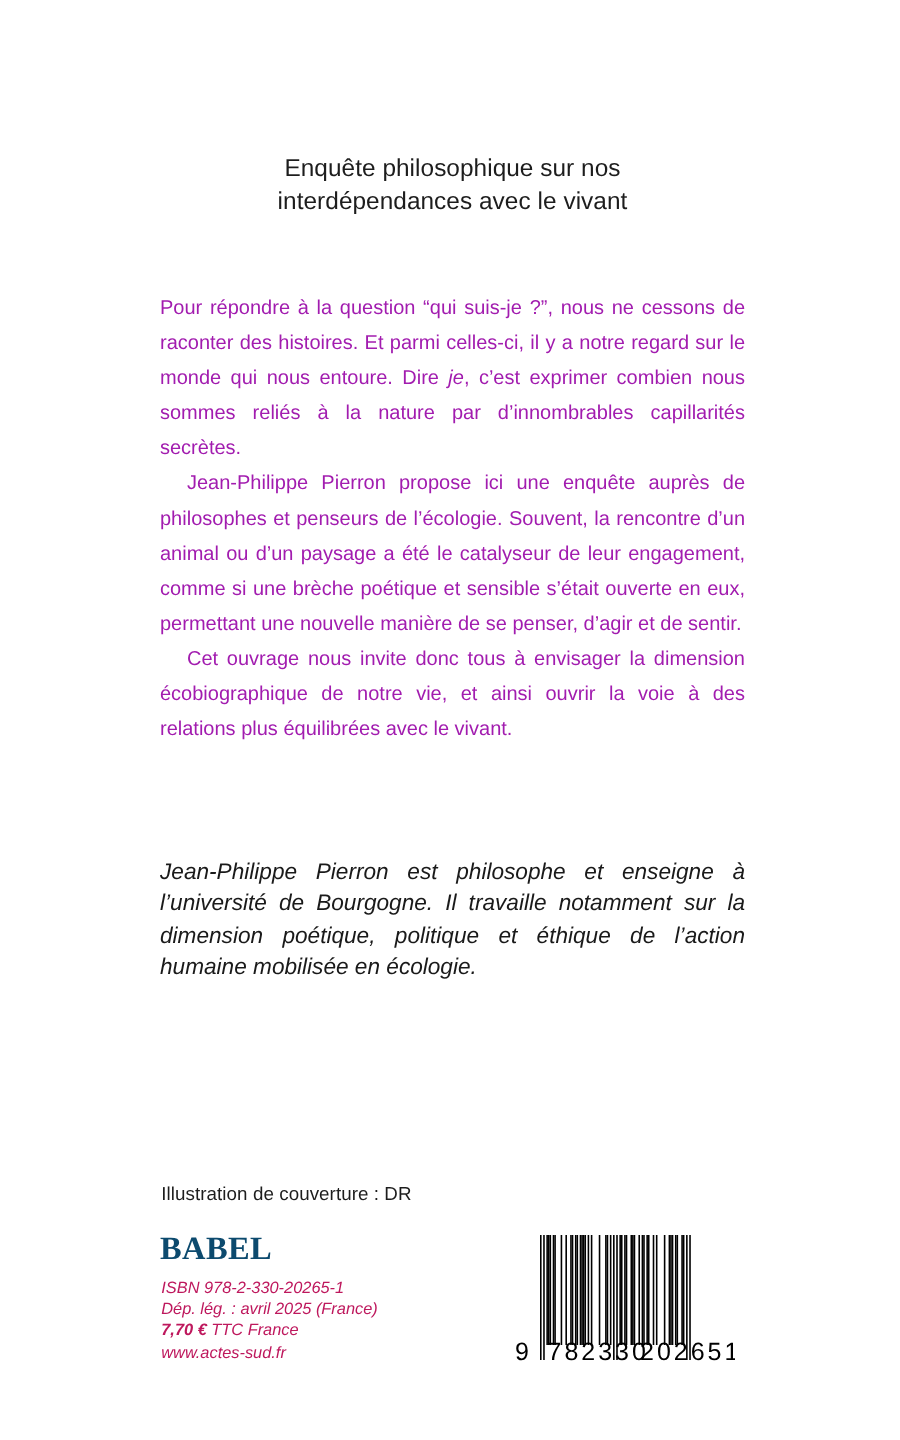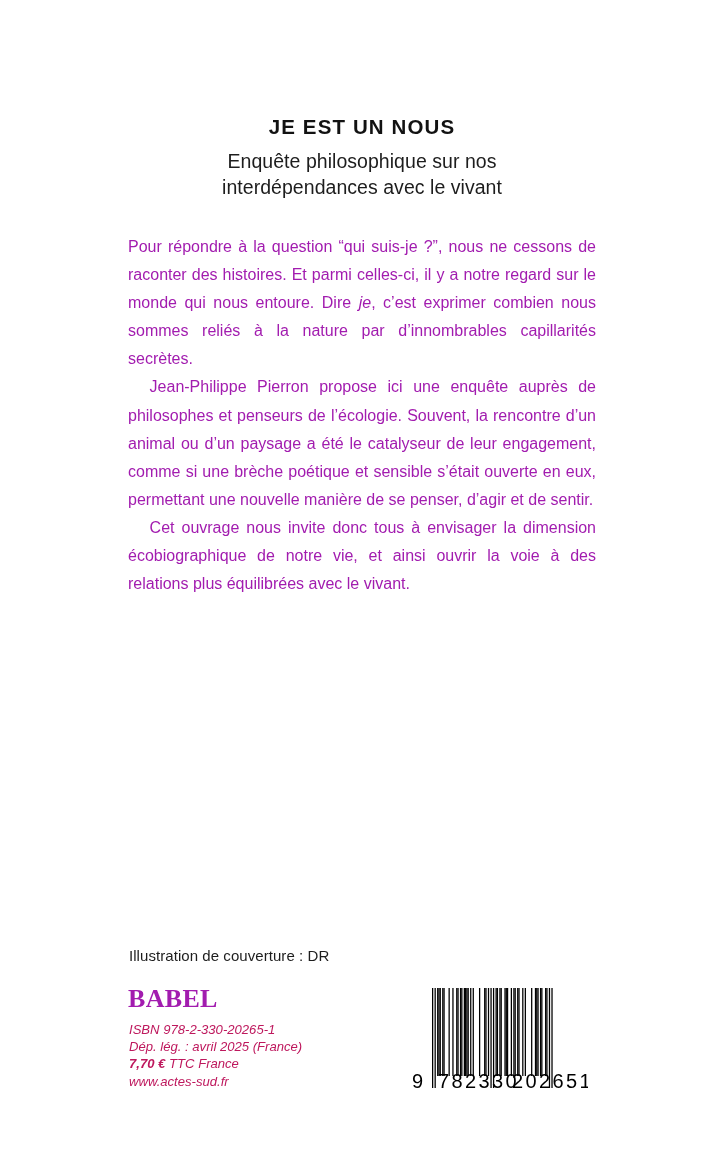--- a/index.html
+++ b/index.html
@@ -106,21 +106,21 @@
   }
   .imprint {
     position: absolute;
     left: 128px;
     top: 986px;
     font-family: "Liberation Serif", serif;
     font-weight: 700;
     font-size: 26px;
     letter-spacing: 0.012em;
     line-height: 1;
-    color: #a21caf;
+    color: #0c4a6e;
   }
   .legal {
     position: absolute;
     left: 129px;
     top: 1021px;
     font-size: 13.1px;
     font-style: italic;
     line-height: 17.2px;
     color: #be185d;
   }
@@ -143,33 +143,35 @@
     width: 186px;
     height: 112px;
   }
 </style>
 </head>
 <body>
 
 <div class="page">
 
   <div class="heading">
-    <h1 class="book-title">JE EST UN NOUS</h1>
     <div class="book-subtitle">
       <span class="sub-line">Enquête philosophique sur nos</span>
       <span class="sub-line">interdépendances avec le vivant</span>
     </div>
   </div>
 
   <div class="blurb">
     <p><span>Pour répondre à la question “qui suis-je ?”, nous ne cessons de raconter des histoires. Et parmi celles-ci, il y a notre regard sur le monde qui nous entoure. Dire </span><em>je</em><span>, c’est exprimer combien nous sommes reliés à la nature par d’innombrables capillarités secrètes.</span></p>
     <p class="indent">Jean-Philippe Pierron propose ici une enquête auprès de philosophes et penseurs de l’écologie. Souvent, la rencontre d’un animal ou d’un paysage a été le catalyseur de leur engagement, comme si une brèche poétique et sensible s’était ouverte en eux, permettant une nouvelle manière de se penser, d’agir et de sentir.</p>
     <p class="indent">Cet ouvrage nous invite donc tous à envisager la dimension écobiographique de notre vie, et ainsi ouvrir la voie à des relations plus équilibrées avec le vivant.</p>
   </div>
 
+  <div class="author-note">
+    <p>Jean-Philippe Pierron est philosophe et enseigne à l’université de Bourgogne. Il travaille notamment sur la dimension poétique, politique et éthique de l’action humaine mobilisée en écologie.</p>
+  </div>
 
   <div class="credit-line">Illustration de couverture : DR</div>
 
   <div class="imprint">BABEL</div>
 
   <div class="legal">
     <span class="line">ISBN 978-2-330-20265-1</span>
     <span class="line">Dép. lég. : avril 2025  (France)</span>
     <span class="line"><span class="price-amount">7,70 €</span><span> TTC France</span></span>
     <span class="line">www.actes-sud.fr</span>

